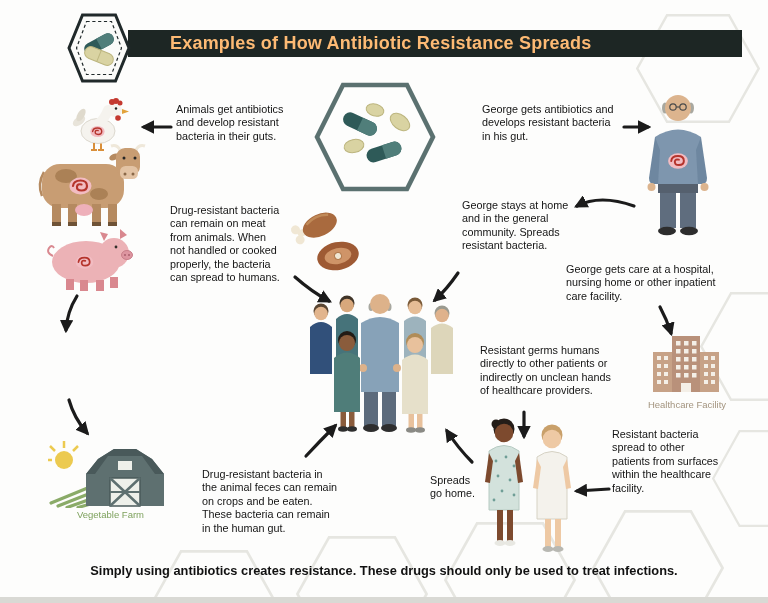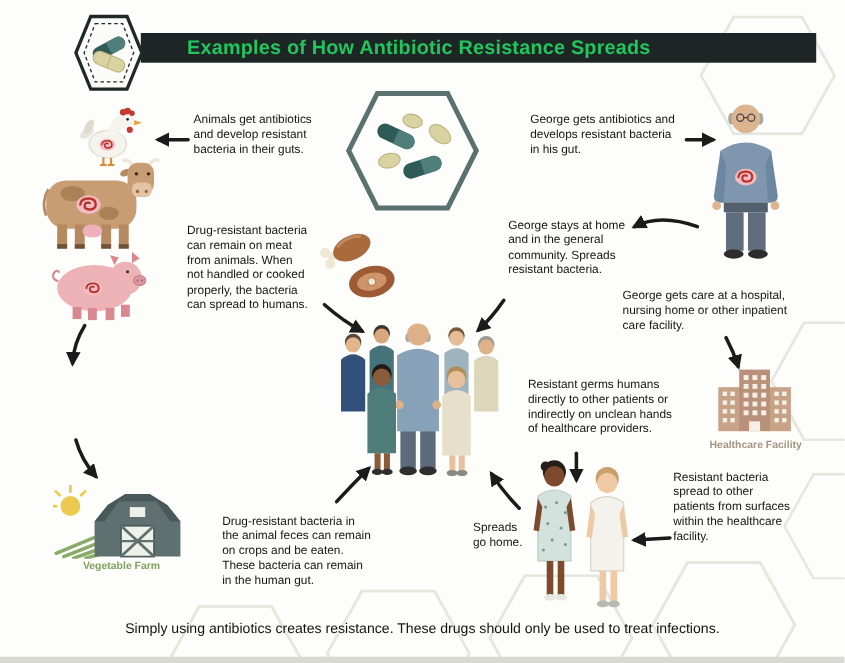--- a/index.html
+++ b/index.html
@@ -1,26 +1,26 @@
 <!DOCTYPE html>
 <html><head>
 <meta charset="utf-8">
 <style>
   *{margin:0;padding:0;box-sizing:border-box}
   body{background:#fff;font-family:"Liberation Sans",sans-serif}
   .canvas{position:relative;width:768px;height:603px;background:#fdfdfc;overflow:hidden}
   .abs{position:absolute}
   .txt{position:absolute;font-size:10.8px;line-height:1.24;color:#141414}
   .banner{position:absolute;left:128px;top:30px;width:614px;height:27px;background:#1d2624;
-          color:#22c55e;display:flex;align-items:center;padding-left:42px;font-weight:bold;
+          color:#fdba74;display:flex;align-items:center;padding-left:42px;font-weight:bold;
           font-size:18px;letter-spacing:.2px;white-space:nowrap}
-  .caption{position:absolute;font-size:9.5px;text-align:center;font-weight:bold}
+  .caption{position:absolute;font-size:9.5px;text-align:center;font-weight:normal}
   .farm-cap{color:#7da15c}
   .hc-cap{color:#a3947f}
-  .footer{position:absolute;left:0;top:563px;width:100%;text-align:center;font-weight:normal;
+  .footer{position:absolute;left:0;top:563px;width:100%;text-align:center;font-weight:bold;
           font-size:12.8px;color:#111}
   .bottom-strip{position:absolute;left:0;bottom:0;width:100%;height:6px;background:#d9d9d4}
   svg{display:block;overflow:visible}
   .arrows{pointer-events:none}
 </style>
 </head>
 <body>
 
 <div class="canvas">
 

